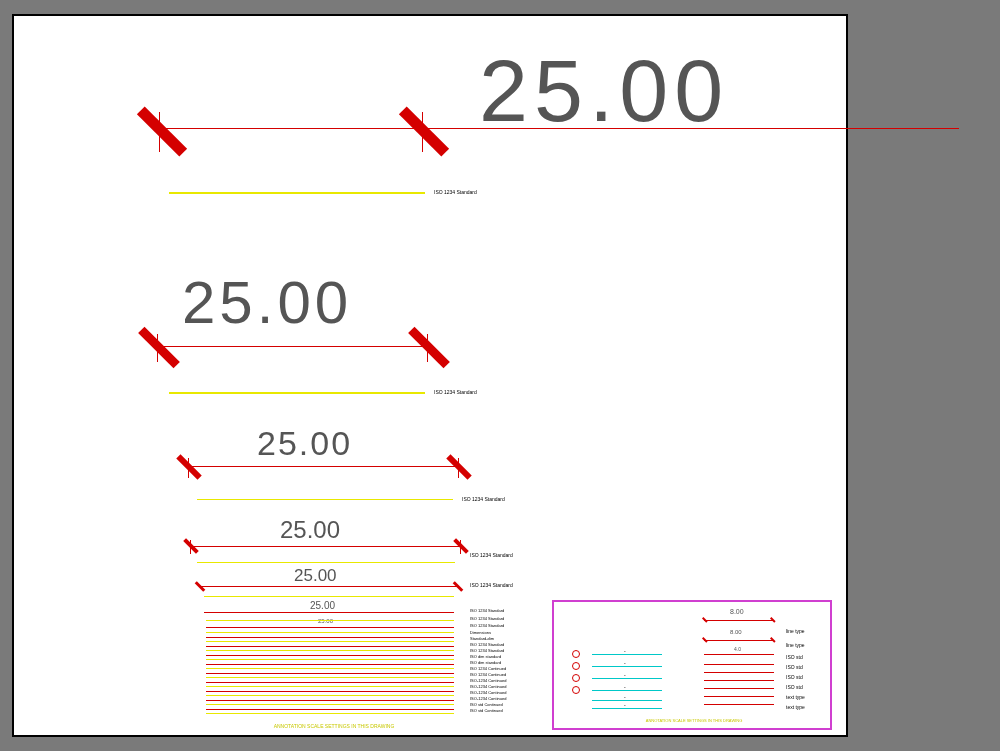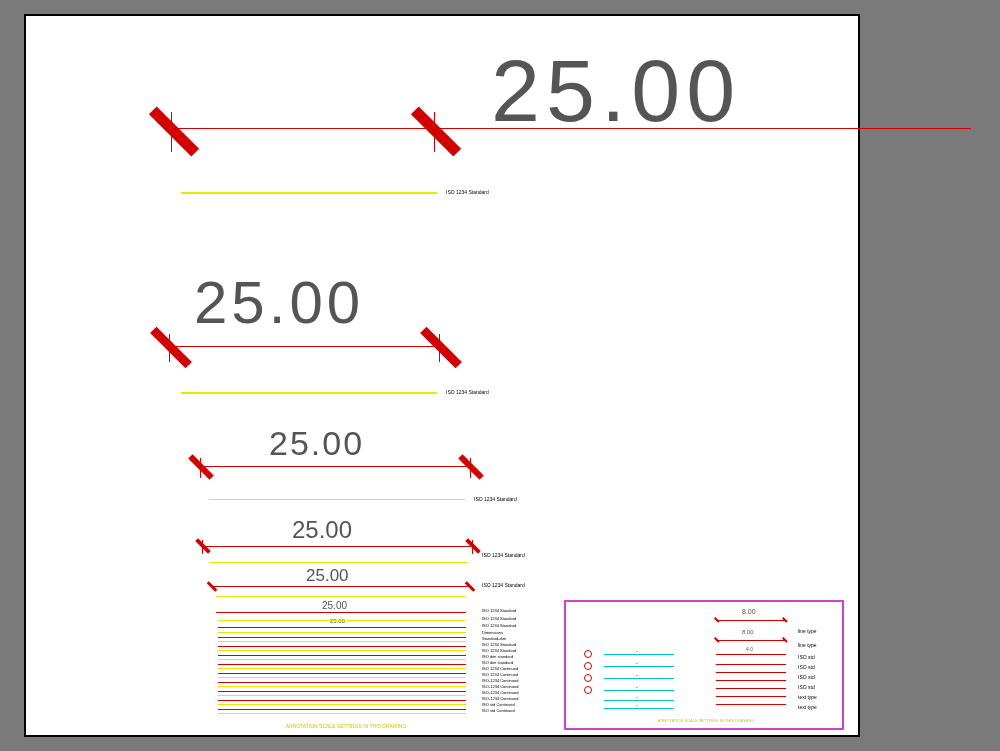--- a/index.html
+++ b/index.html
@@ -6,21 +6,21 @@
   body {
     background: #7a7a7a;
     width: 1000px;
     height: 751px;
     font-family: Arial, sans-serif;
     position: relative;
     overflow: hidden;
   }
   .canvas {
     position: absolute;
-    left: 24px;
+    left: 12px;
     top: 14px;
     width: 836px;
     height: 723px;
     background: #ffffff;
     border: 2px solid #000;
   }
   .dim-line {
     position: absolute;
     height: 2px;
     background: #d40000;

